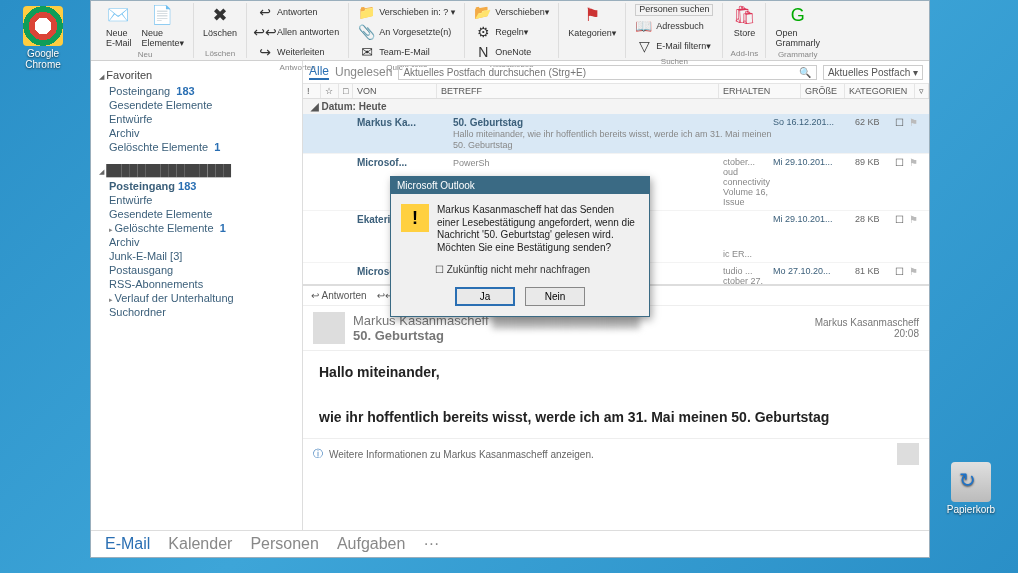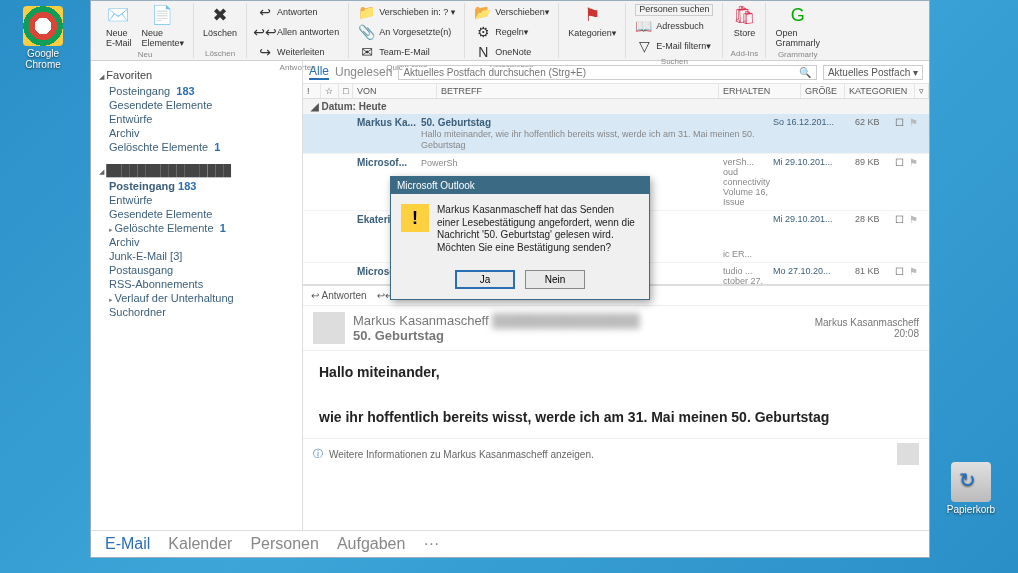--- a/index.html
+++ b/index.html
@@ -32,21 +32,21 @@
 .mtab.active { color: #2a6fb3; border-bottom: 2px solid #2a6fb3; }
 .searchbox { flex: 1; border: 1px solid #ccc; padding: 1px 4px; font-size: 10px; color: #888; display: flex; }
 .searchbox input { border: none; flex: 1; font-size: 10px; outline: none; }
 .scope { border: 1px solid #ccc; padding: 1px 4px; font-size: 10px; color: #555; cursor: pointer; }
 .cols { display: flex; font-size: 9px; color: #555; border-bottom: 1px solid #ddd; background: #f9f9f9; }
 .cols > div { border-right: 1px solid #e5e5e5; padding: 2px 4px; }
 .msg-list { flex: 0 0 auto; max-height: 186px; overflow: hidden; border-bottom: 1px solid #ddd; position: relative; }
 .group-row { background: #f4f4f4; font-size: 10px; padding: 2px 8px; color: #555; font-weight: bold; }
 .msg-row { display: flex; font-size: 10px; padding: 3px 4px; border-bottom: 1px solid #f3f3f3; color: #555; align-items: flex-start; }
 .msg-row.active { background: #d9e8f5; }
-.msg-row .from { width: 64px; font-weight: bold; color: #3b5f7a; overflow: hidden; white-space: nowrap; }
+.msg-row .from { width: 96px; font-weight: bold; color: #3b5f7a; overflow: hidden; white-space: nowrap; }
 .msg-row .subj { flex: 1; overflow: hidden; }
 .msg-row .subj .title { font-weight: bold; color: #3b5f7a; }
 .msg-row .subj .prev { color: #888; font-size: 9px; }
 .msg-row .date { width: 82px; color: #3b5f7a; font-size: 9px; white-space: nowrap; }
 .msg-row .size { width: 40px; font-size: 9px; color: #666; }
 .msg-row .flag { width: 16px; color: #bbb; }
 .reading { flex: 1; display: flex; flex-direction: column; border-top: 1px solid #ddd; overflow: hidden; }
 .reading-actions { display: flex; gap: 10px; padding: 4px 8px; font-size: 10px; color: #555; border-bottom: 1px solid #eee; }
 .reading-head { display: flex; padding: 6px 10px; gap: 8px; border-bottom: 1px solid #eee; align-items: center; }
 .avatar { width: 32px; height: 32px; background: #ddd; }
@@ -247,21 +247,21 @@
           <div class="subj"><span class="title">50. Geburtstag</span><br><span class="prev">Hallo miteinander,  wie ihr hoffentlich bereits wisst, werde ich am 31. Mai meinen 50. Geburtstag</span></div>
           <div class="date">So 16.12.201...</div>
           <div class="size">62 KB</div>
           <div style="width:14px;">☐</div>
             <div class="flag">⚑</div>
         </div>
         <div class="msg-row">
           <div style="width:50px;"></div>
           <div class="from">Microsof...</div>
           <div class="subj"><span class="prev">PowerSh</span></div>
-          <div style="width:50px;font-size:9px;color:#888;"><span>verSh...</span><br><span>oud connectivity  Volume 16, Issue</span></div>
+          <div style="width:50px;font-size:9px;color:#888;"><span>ctober...</span><br><span>oud connectivity  Volume 16, Issue</span></div>
           <div class="date">Mi 29.10.201...</div>
           <div class="size">89 KB</div>
           <div style="width:14px;">☐</div>
             <div class="flag">⚑</div>
         </div>
         <div class="msg-row">
           <div style="width:50px;"></div>
           <div class="from">Ekaterina</div>
           <div class="subj"><span class="prev">Thank y</span></div>
           <div style="width:50px;font-size:9px;color:#888;margin-top:35px;">ic ER...</div>
@@ -329,17 +329,18 @@
     <span class="bn">···</span>
   </div>
 </div>
 
 <div class="dialog">
   <div class="dialog-title">Microsoft Outlook</div>
   <div class="dialog-body">
     <div class="warn-icon">!</div>
     <div class="dialog-text">Markus Kasanmascheff hat das Senden einer Lesebestätigung angefordert, wenn die Nachricht '50. Geburtstag' gelesen wird. Möchten Sie eine Bestätigung senden?</div>
   </div>
+  <div class="dialog-chk">☐ <span>Zukünftig nicht mehr nachfragen</span></div>
   <div class="dialog-btns">
     <button class="dlg-btn primary">Ja</button>
     <button class="dlg-btn">Nein</button>
   </div>
 </div>
 
 </body></html>

